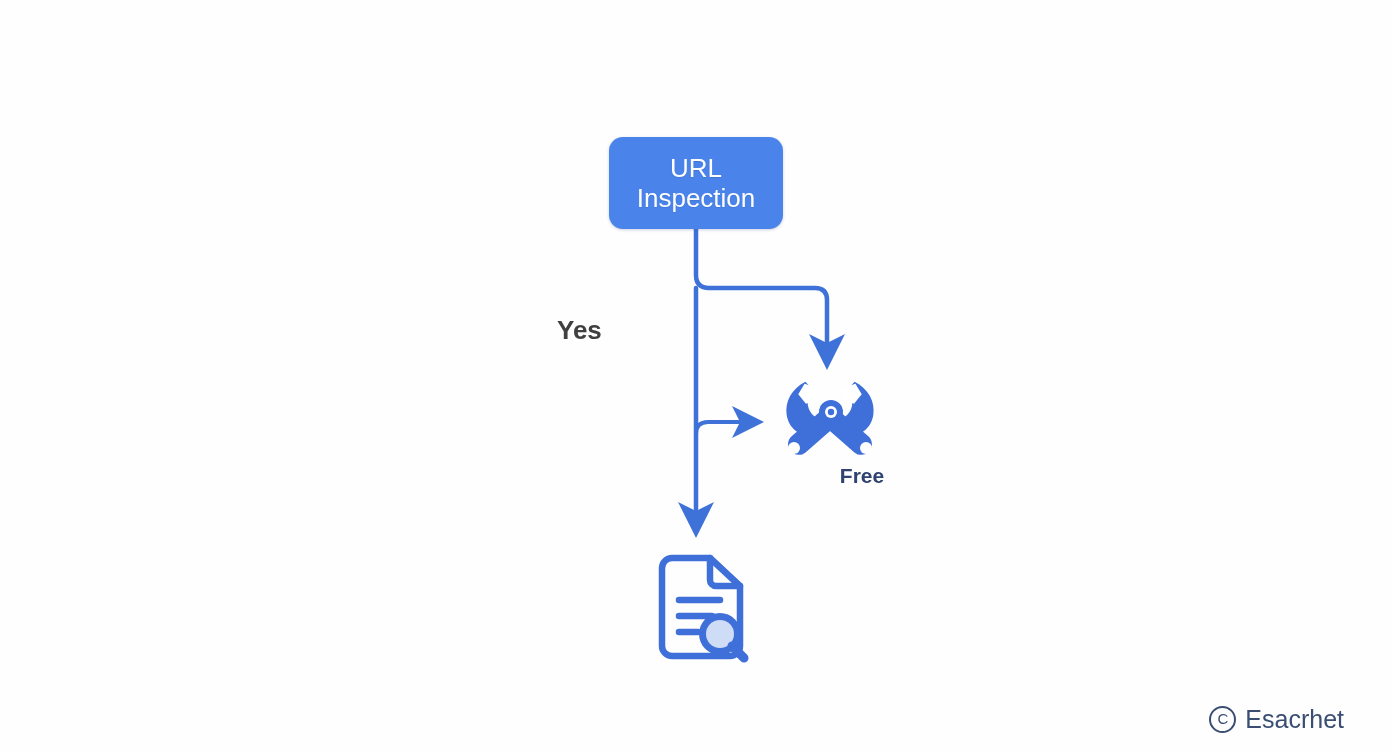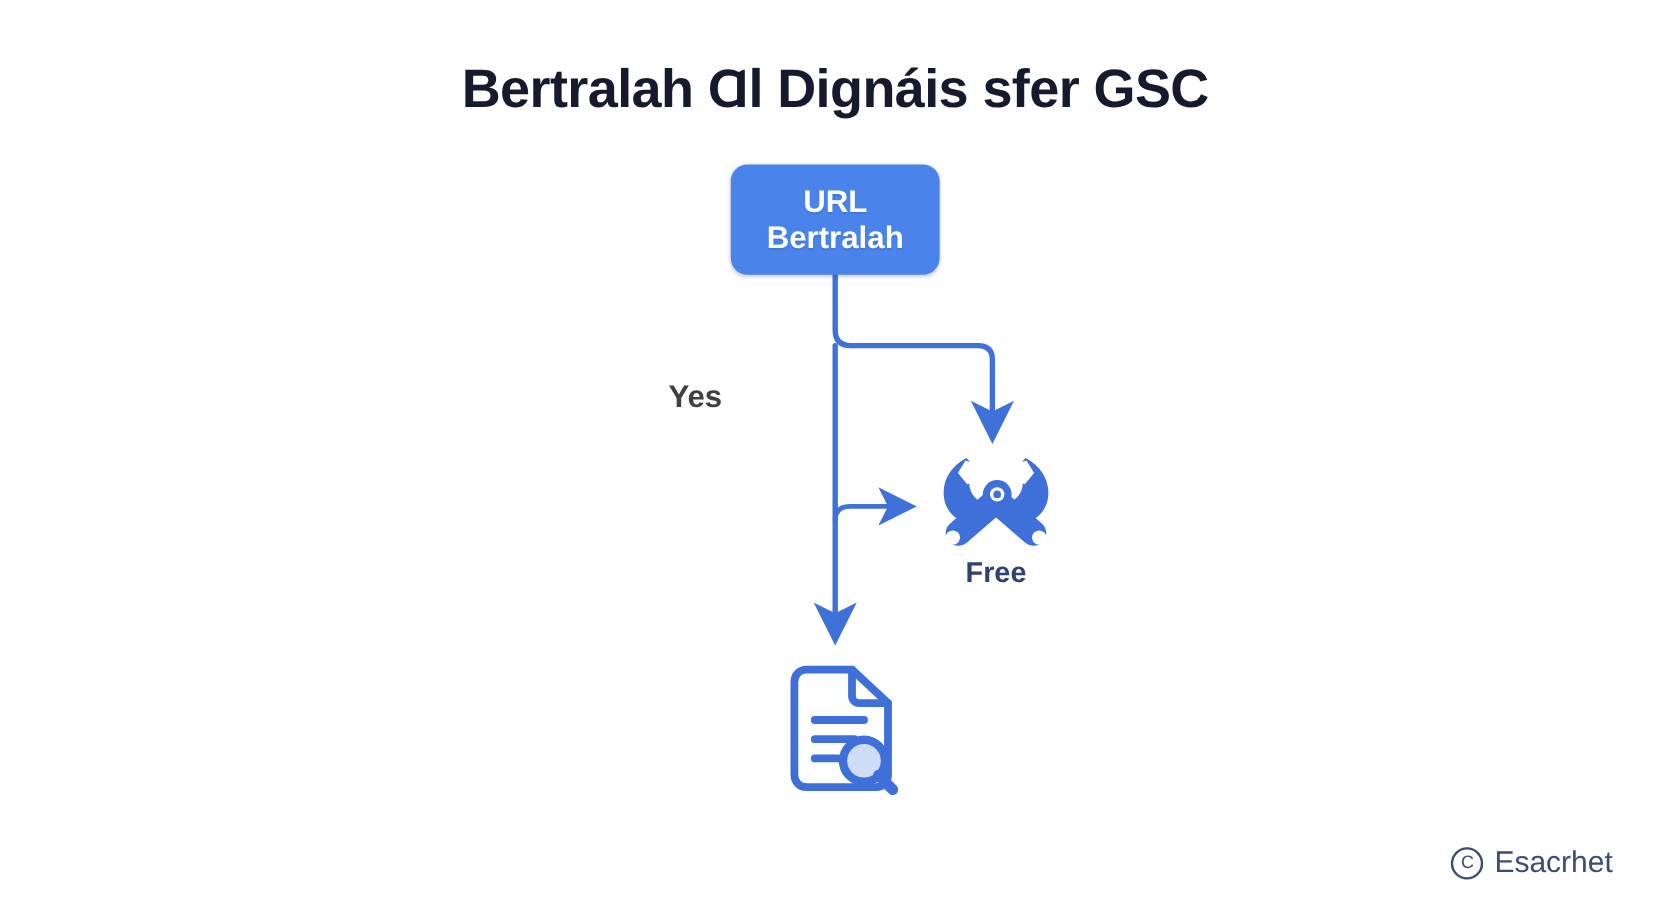--- a/index.html
+++ b/index.html
@@ -48,21 +48,21 @@
     box-shadow: 0 1px 3px rgba(40, 70, 130, 0.25);
     display: flex;
     flex-direction: column;
     align-items: center;
     justify-content: center;
     box-sizing: border-box;
   }
   .process-box-line {
     color: #ffffff;
     font-size: 26px;
-    font-weight: bold;
+    font-weight: normal;
     line-height: 30px;
     text-align: left;
     text-shadow: 0 1px 1px rgba(30,60,120,0.18);
   }
 
   
   #connectors {
     position: absolute;
     left: 0;
     top: 0;
@@ -94,25 +94,25 @@
     position: absolute;
     left: 774px;
     top: 368px;
     width: 112px;
     height: 116px;
   }
   .icon-tools svg { display: block; }
 
   .tools-caption {
     position: absolute;
-    left: 774px;
+    left: 806px;
     top: 464px;
     width: 112px;
     text-align: center;
-    font-size: 24px;
+    font-size: 21px;
     font-weight: bold;
     color: #2f4270;
   }
 
   .icon-doc {
     position: absolute;
     left: 650px;
     top: 552px;
     width: 102px;
     height: 112px;
@@ -140,39 +140,38 @@
     line-height: 21px;
     text-align: center;
     font-weight: normal;
   }
 </style>
 </head>
 <body>
 
 <div id="canvas">
 
-  <div class="diagram-title">Bertralah Ɑl Dignáis sfer GSC</div>
 
   <svg id="connectors" viewBox="0 0 1392 752" xmlns="http://www.w3.org/2000/svg">
     <defs>
       <marker id="arrowBlue" markerWidth="10" markerHeight="10" refX="5" refY="5" orient="auto" markerUnits="strokeWidth">
         <path d="M1,1 L9,5 L1,9 L3,5 Z" fill="#3f72d8"></path>
       </marker>
     </defs>
 
     <path d="M696,229 L696,275 Q696,288 709,288 L815,288 Q827,288 827,300 L827,352" fill="none" stroke="#3f72d8" stroke-width="4.5" stroke-linecap="round" marker-end="url(#arrowBlue)"></path>
 
     <path d="M696,288 L696,520" fill="none" stroke="#3f72d8" stroke-width="4.5" stroke-linecap="round" marker-end="url(#arrowBlue)"></path>
 
     <path d="M696,434 Q696,422 708,422 L748,422" fill="none" stroke="#3f72d8" stroke-width="4" stroke-linecap="round" marker-end="url(#arrowBlue)"></path>
   </svg>
 
   <div class="process-box">
     <span class="process-box-line">URL</span>
-    <span class="process-box-line">Bertralah</span>
+    <span class="process-box-line">Inspection</span>
   </div>
 
   <div class="edge-label label-yes">Yes</div>
 
 
   <div class="icon-tools">
     <svg viewBox="0 0 112 116" xmlns="http://www.w3.org/2000/svg">
       <g fill="#3f6fd8">
 
         <path d="M34,12 C20,18 12,30 13,44 C14,57 24,66 37,67 L48,56 L63,71

